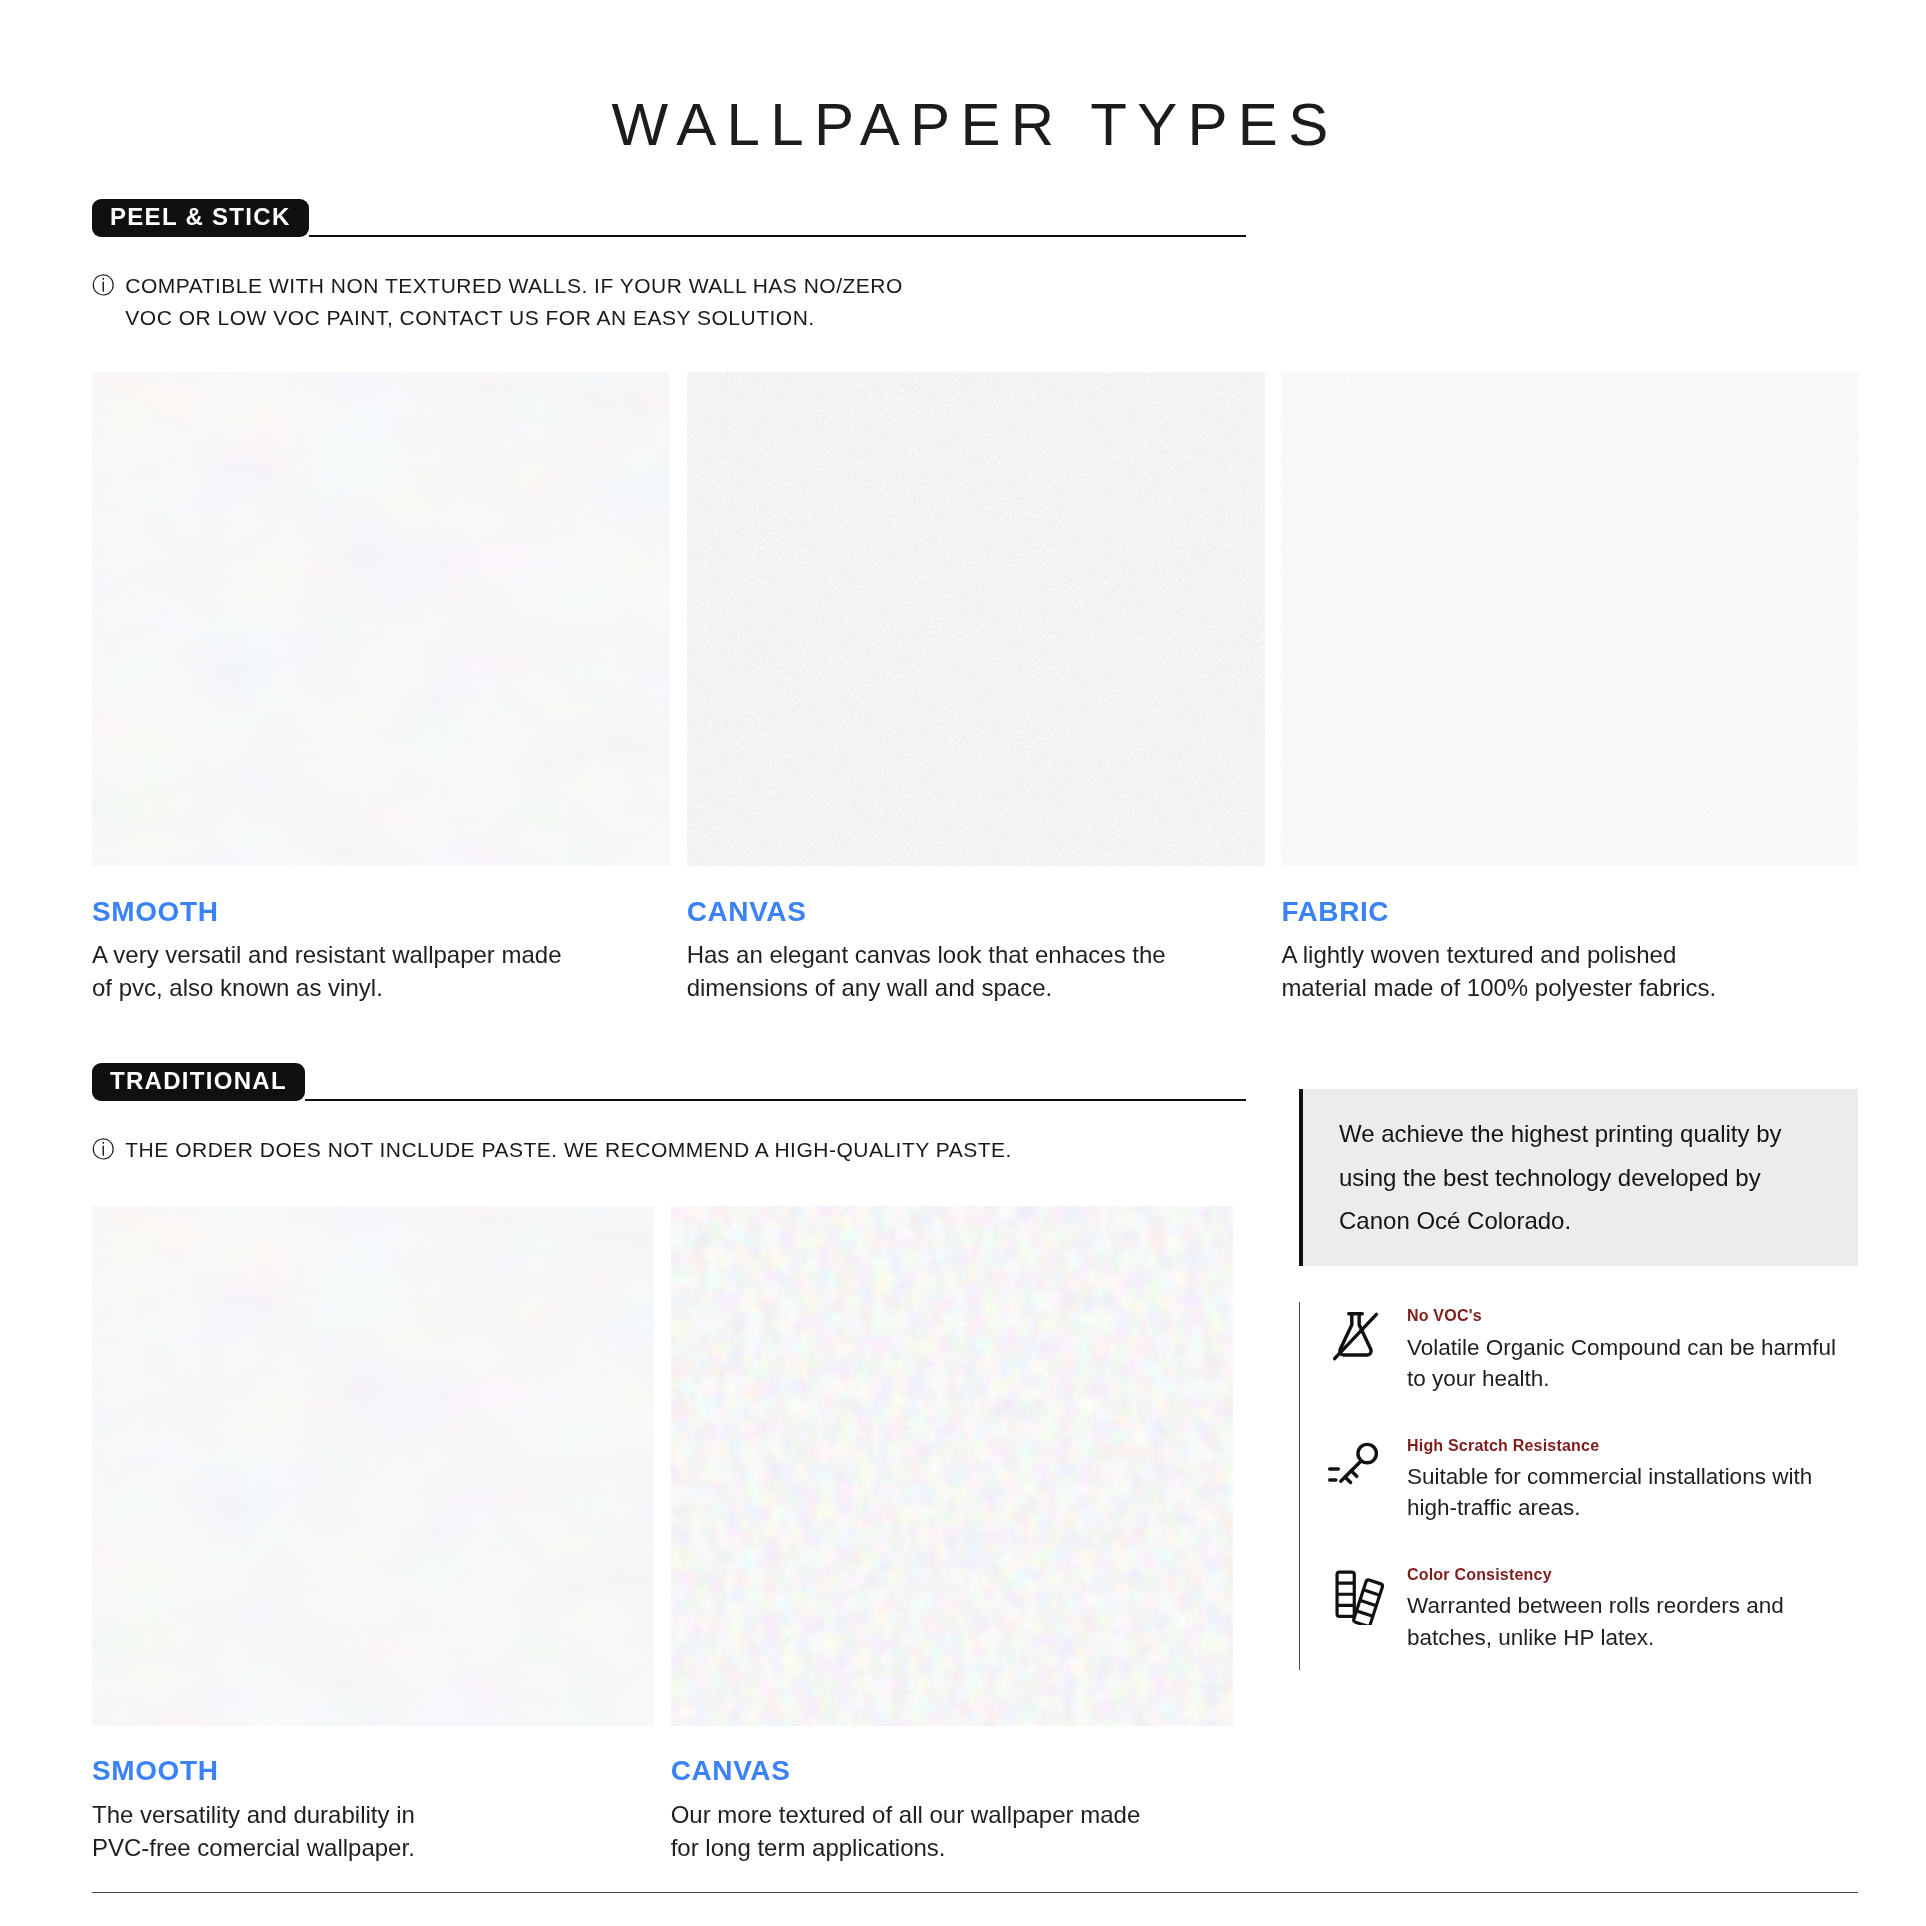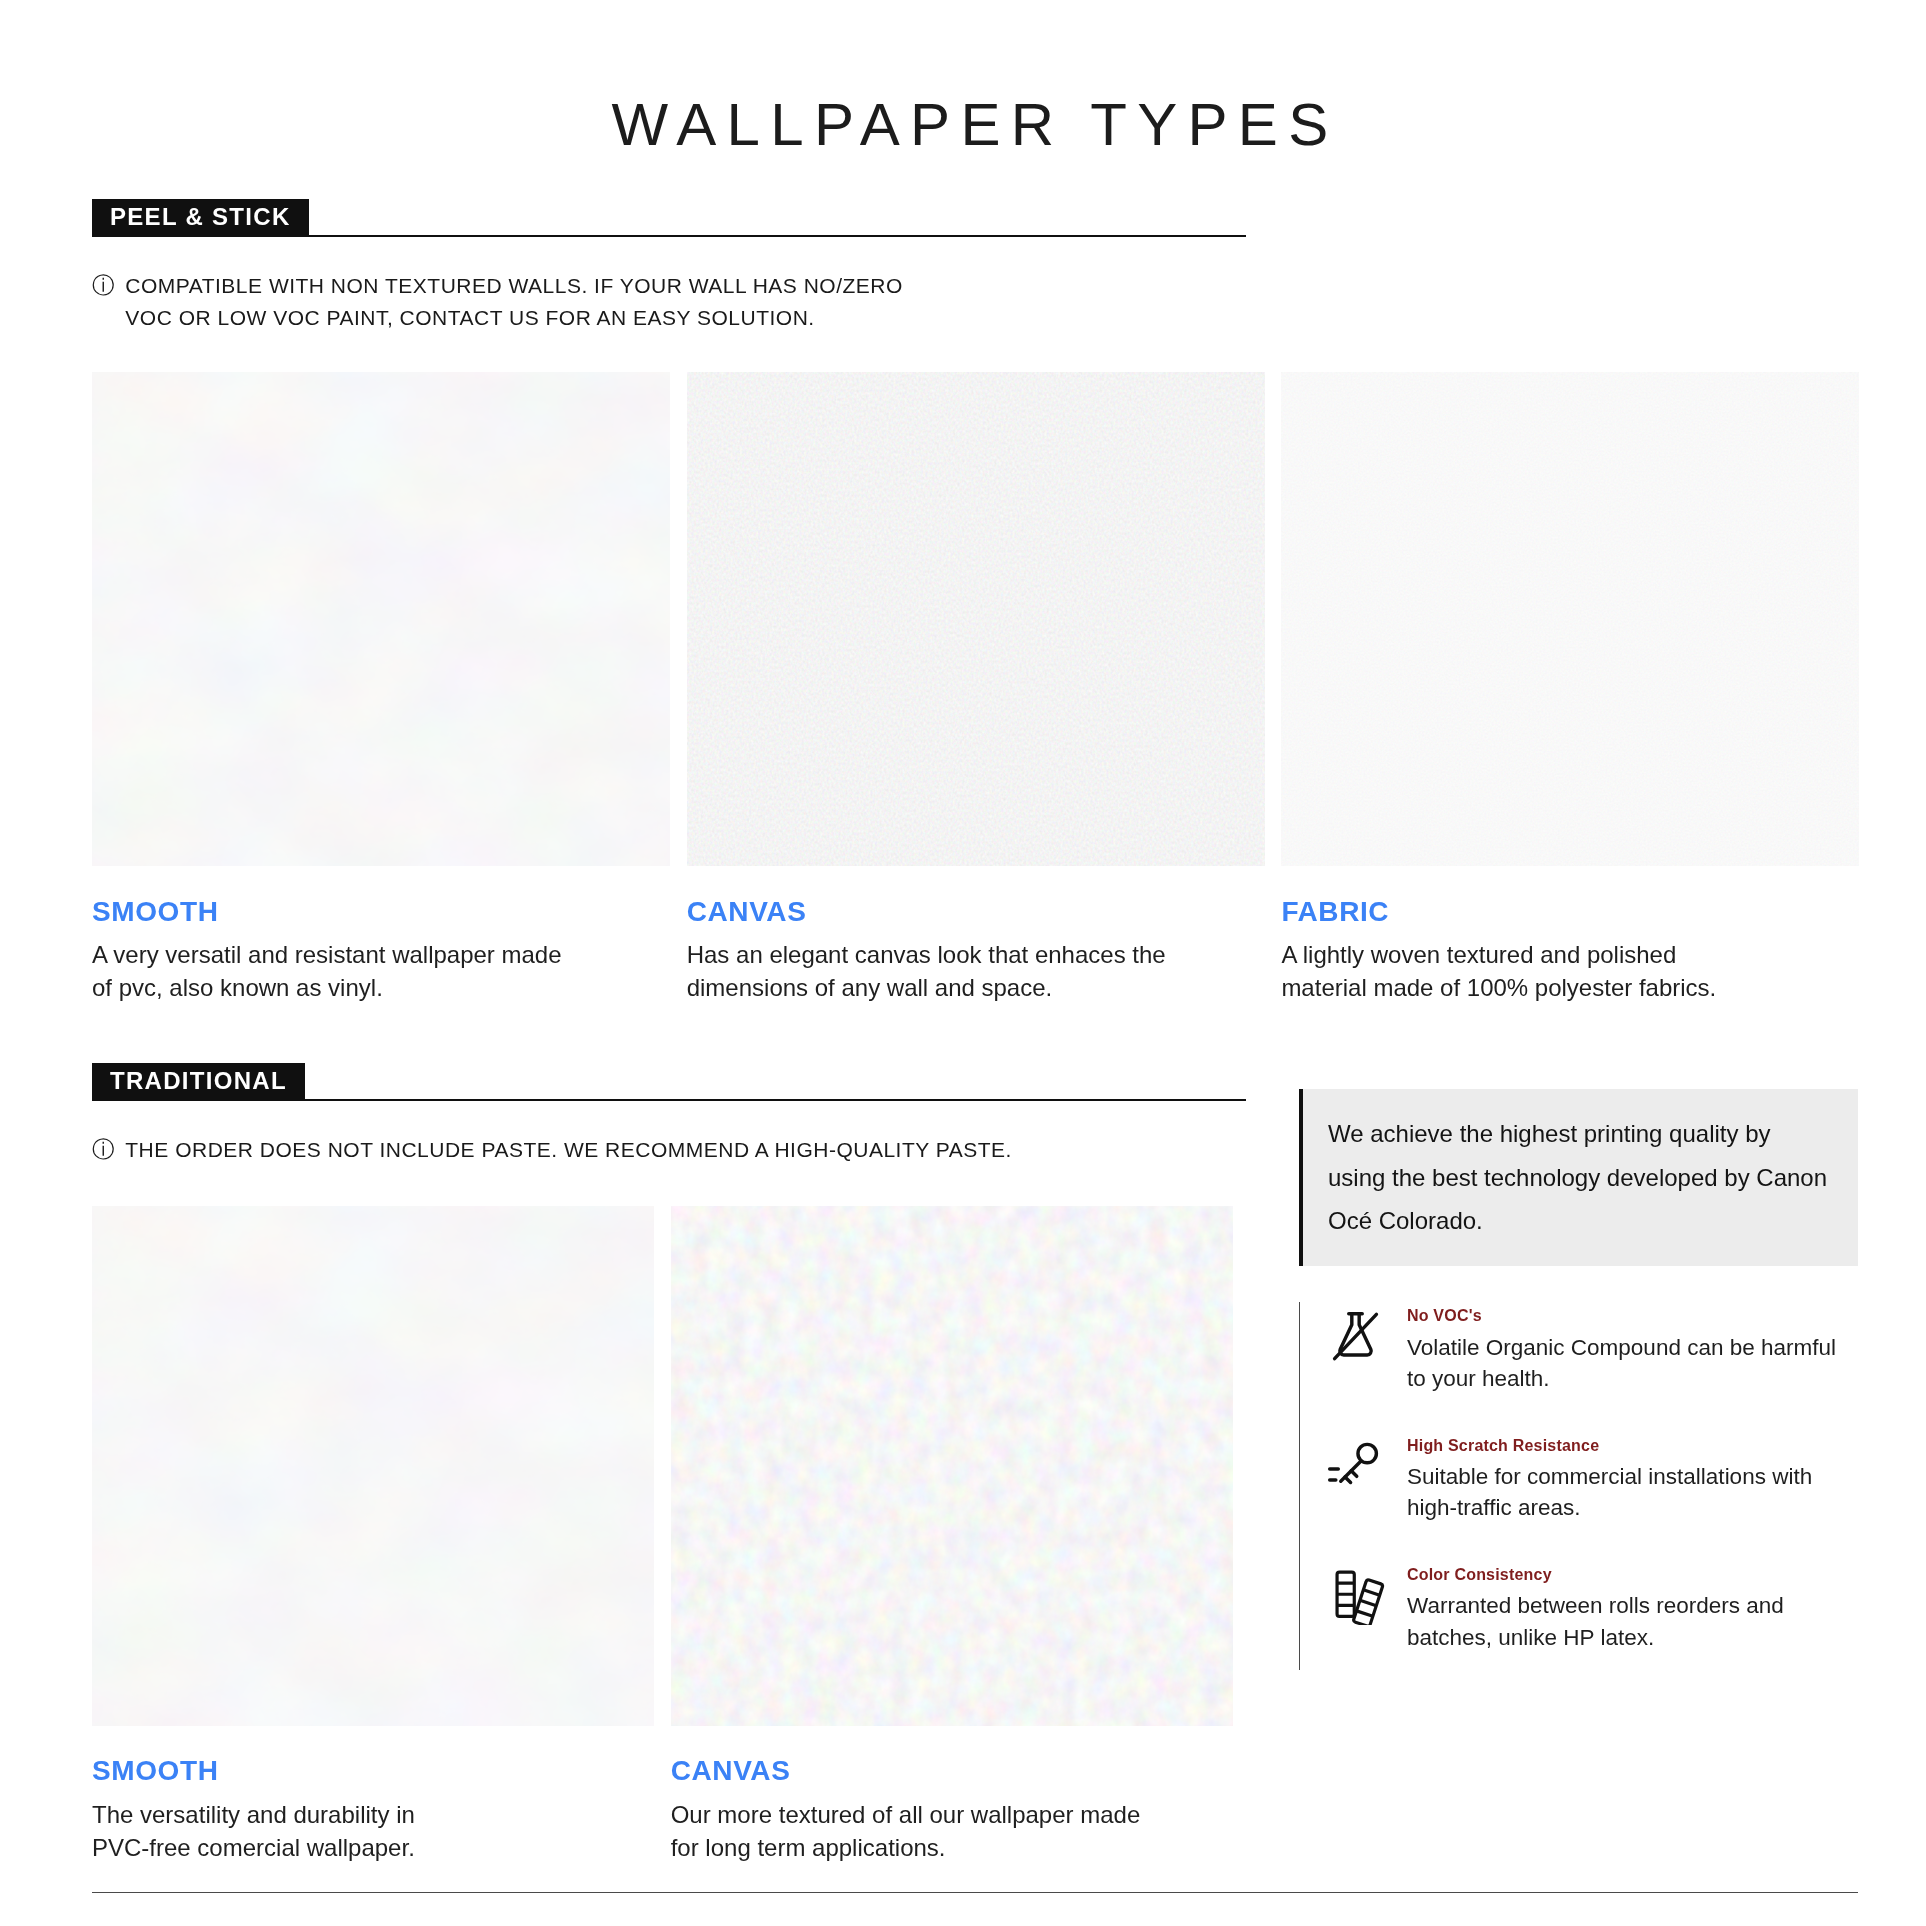--- a/index.html
+++ b/index.html
@@ -17,20 +17,21 @@
     line-height: 1;
   }
 
   .section { margin-top: 44px; }
   .section-header { display: flex; align-items: stretch; width: 1154px; }
   .section-label {
     background: #101010; color: #ffffff;
     font-size: 24px; font-weight: 700; letter-spacing: 1.3px;
     line-height: 1; padding: 6.4px 18px 7.7px;
     white-space: nowrap;
+    border-radius: 9px;
   }
   .section-rule { flex: 1; border-bottom: 2.6px solid #101010; }
 
   .note {
     display: flex; gap: 10.3px; margin-top: 33px;
     font-size: 21px; letter-spacing: 0.5px; line-height: 1.5; color: #1a1a1a;
   }
   .info-icon { font-size: 22.5px; line-height: 1.45; }
 
   .swatch-row { display: flex; gap: 16.7px; margin-top: 39px; }
@@ -53,21 +54,21 @@
   .row2 .swatch-card:last-child   .swatch-desc { max-width: 488px; }
 
   .lower { display: flex; align-items: flex-start; margin-top: 59px; }
   .lower-left { width: 1154px; }
   .lower-right { width: 559px; margin-left: 53px; }
 
   .quality-box {
     margin-top: 26px;
     background: #ececec;
     border-left: 4.5px solid #101010;
-    padding: 23px 25px;
+    padding: 23px 36px;
     font-size: 24px; line-height: 1.82; color: #141414;
   }
 
   .features { margin-top: 36px; border-left: 1.9px solid #4a4a4a; padding: 5.1px 0 5.1px 26px; }
   .feature { display: flex; gap: 22px; margin-bottom: 42px; }
   .feature:last-child { margin-bottom: 12px; }
   .feat-icon { width: 59px; height: 59px; flex: 0 0 auto; }
   .feat-title { font-size: 16px; font-weight: 700; color: #7f1d1d; letter-spacing: 0.2px; }
   .feat-desc { margin-top: 6.4px; font-size: 22.5px; line-height: 1.4; color: #1f1f1f; }
 

